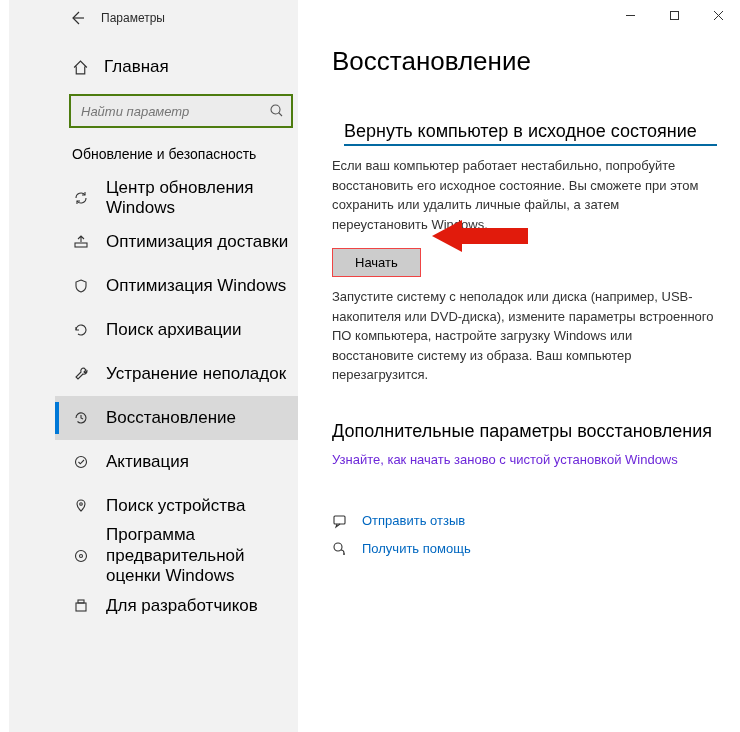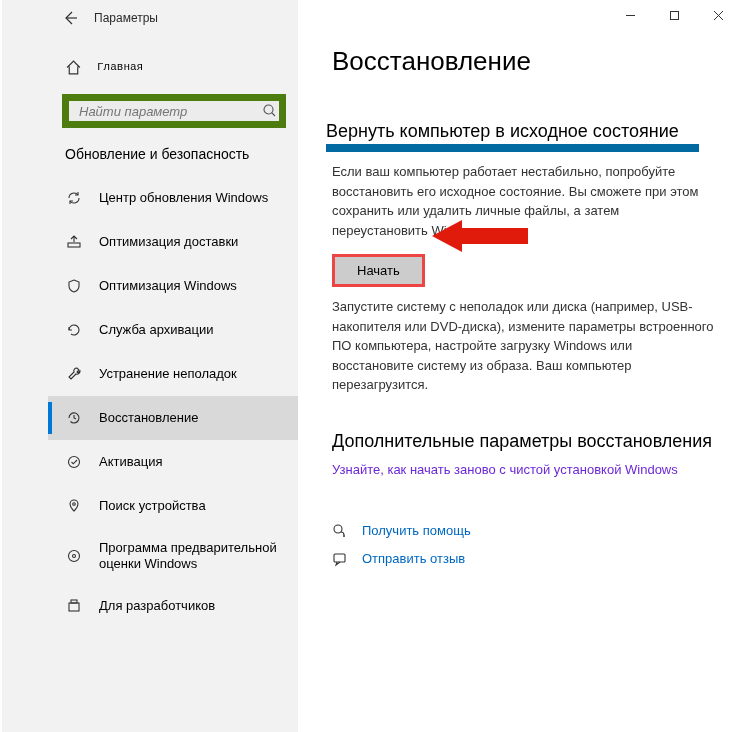--- a/index.html
+++ b/index.html
@@ -8,21 +8,21 @@
     font-size: 13px;
     color: #000;
     background: #fff;
     width: 740px;
     height: 732px;
     overflow: hidden;
     position: relative;
   }
   .left-pane {
     position: absolute;
-    left: 2px; top: 0;
+    left: 9px; top: 0;
     width: 298px;
     height: 732px;
     background: #f2f2f2;
     padding-left: 46px;
   }
   .right-pane {
     position: absolute;
     left: 298px; top: 0;
     width: 442px;
     height: 732px;
@@ -50,29 +50,29 @@
   }
   .home-row {
     display: flex;
     align-items: center;
     height: 46px;
     padding-left: 17px;
     margin-top: 8px;
     gap: 14px;
   }
   .home-row .ic { width: 18px; text-align: center; }
-  .home-label { font-size: 11px; font-family: Liberation Mono, monospace; }
+  .home-label { font-size: 17px; }
   .search-wrap {
     margin: 4px 14px 0 14px;
     position: relative;
   }
   .search-input {
     width: 100%;
     height: 34px;
-    border: 7px solid #4d7c0f;
+    border: 2px solid #4d7c0f;
     background: #ececec;
     padding: 0 36px 0 10px;
     font-size: 13px;
     font-style: italic;
     color: #5f5f5f;
     outline: none;
   }
   .search-icon-holder {
     position: absolute;
     right: 8px; top: 0;
@@ -86,21 +86,21 @@
     font-weight: 400;
     padding: 18px 0 14px 17px;
   }
   .nav-item {
     display: flex;
     align-items: center;
     height: 44px;
     padding-left: 17px;
     gap: 16px;
     position: relative;
-    font-size: 13px;
+    font-size: 17px;
     justify-content: center;
   }
   .nav-item .ic {
     width: 18px;
     display: flex;
     justify-content: center;
     color: #333;
   }
   .nav-item.selected {
     background: #d9d9d9;
@@ -132,36 +132,36 @@
     font-weight: 400;
     padding: 46px 0 0 34px;
   }
   .sect-head {
     font-size: 18px;
     font-weight: 400;
     padding: 22px 20px 0 34px;
   }
   .sect-head.underlined {
     display: inline-block;
-    border-bottom: 8px solid #0369a1;
+    border-bottom: 2px solid #0369a1;
     padding-bottom: 2px;
-    margin-left: 28px;
+    margin-left: 46px;
     padding-left: 0;
   }
   .sect-head-wrap { padding-top: 22px; }
   .body-text {
     font-size: 13px;
     color: #333;
     padding: 10px 26px 0 34px;
     line-height: 1.5;
   }
   .btn {
     display: inline-block;
     background: #cccccc;
-    border: 3px solid #ef4444;
+    border: 1px solid #ef4444;
     padding: 6px 22px;
     font-size: 13px;
     margin: 14px 0 0 34px;
   }
   .link {
     color: #6d28d9;
     font-size: 13px;
     padding: 10px 20px 0 34px;
     display: block;
   }
@@ -247,21 +247,21 @@
     <span class="nav-label">Оптимизация Windows</span>
   </div>
 
   <div class="nav-item">
     <span class="ic">
         <svg width="16" height="16" viewBox="0 0 16 16">
           <path d="M3 8a5 5 0 1 1 2 4" stroke="#333" fill="none" stroke-width="1.1"></path>
           <path d="M3 5v3h3" stroke="#333" fill="none" stroke-width="1.1"></path>
         </svg>
       </span>
-    <span class="nav-label">Служба архивации</span>
+    <span class="nav-label">Поиск архивации</span>
   </div>
 
   <div class="nav-item">
     <span class="ic">
         <svg width="16" height="16" viewBox="0 0 16 16">
           <path d="M11 2a3 3 0 0 0-3 4L3 11l2 2 5-5a3 3 0 0 0 4-3l-2 2-1-1 2-2z" stroke="#333" fill="none" stroke-width="1.1"></path>
         </svg>
       </span>
     <span class="nav-label">Устранение неполадок</span>
   </div>
@@ -349,33 +349,33 @@
   <div class="body-text">Запустите систему с неполадок или диска (например, USB-накопителя или DVD-диска), измените параметры встроенного ПО компьютера, настройте загрузку Windows или восстановите систему из образа. Ваш компьютер перезагрузится.</div>
 
   <div class="sect-head" style="padding-top:36px">Дополнительные параметры восстановления</div>
   <a class="link">Узнайте, как начать заново с чистой установкой Windows</a>
 
   <div style="height:40px"></div>
 
   <div class="link-row">
     <span class="lic">
         <svg width="16" height="16" viewBox="0 0 16 16">
+          <rect x="2" y="3" width="11" height="8" rx="1" stroke="#333" fill="none" stroke-width="1.1"></rect>
+          <path d="M5 11l-1 3 4-3" stroke="#333" fill="none" stroke-width="1.1"></path>
+        </svg>
+      </span>
+    <span>Отправить отзыв</span>
+  </div>
+  <div class="link-row">
+    <span class="lic">
+        <svg width="16" height="16" viewBox="0 0 16 16">
           <circle cx="6" cy="6" r="4" stroke="#333" fill="none" stroke-width="1.1"></circle>
           <path d="M12 12c0-2-1.5-3-3-3" stroke="#333" fill="none" stroke-width="1.1"></path>
           <circle cx="12" cy="13" r="1" fill="#333"></circle>
         </svg>
       </span>
     <span>Получить помощь</span>
   </div>
-  <div class="link-row">
-    <span class="lic">
-        <svg width="16" height="16" viewBox="0 0 16 16">
-          <rect x="2" y="3" width="11" height="8" rx="1" stroke="#333" fill="none" stroke-width="1.1"></rect>
-          <path d="M5 11l-1 3 4-3" stroke="#333" fill="none" stroke-width="1.1"></path>
-        </svg>
-      </span>
-    <span>Отправить отзыв</span>
-  </div>
 </div>
 
 <svg class="arrow" width="100" height="40">
   <polygon points="0,20 30,4 30,12 96,12 96,28 30,28 30,36" fill="#e11b0c"></polygon>
 </svg>
 
 </body></html>

